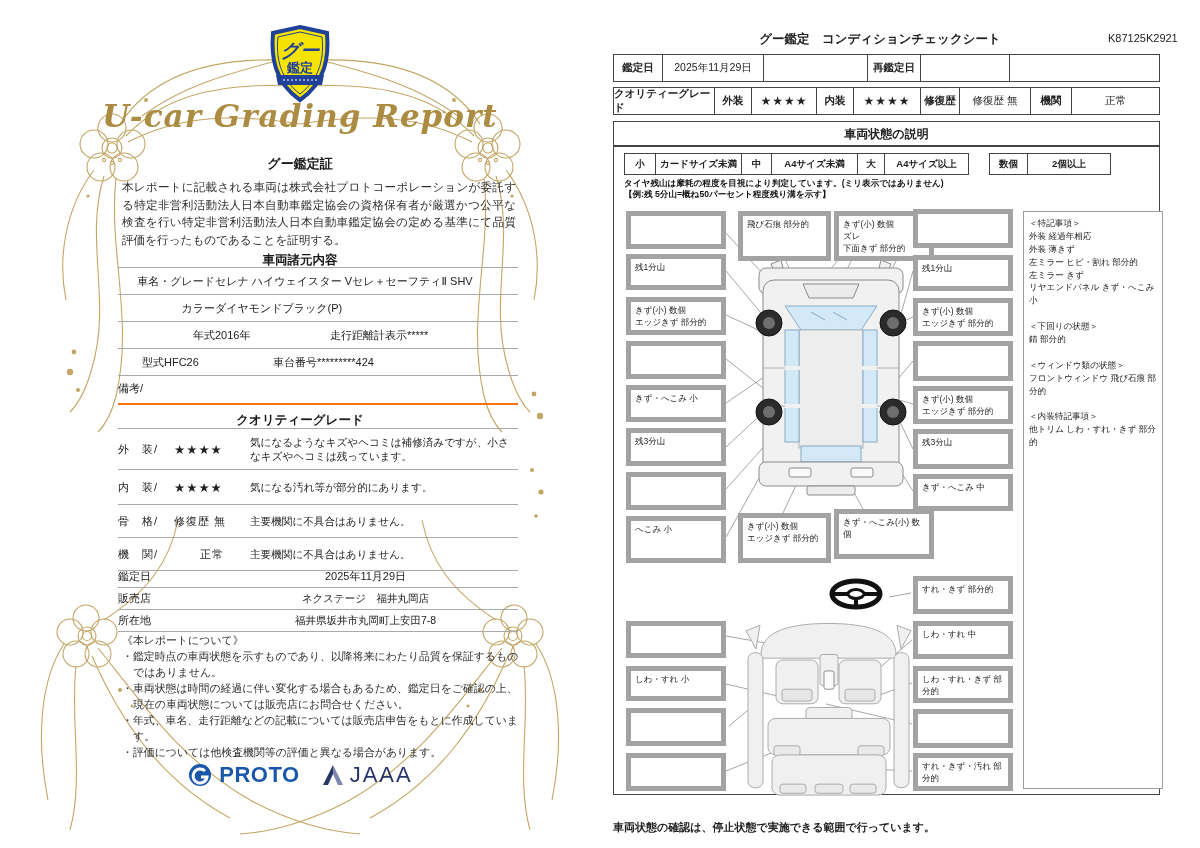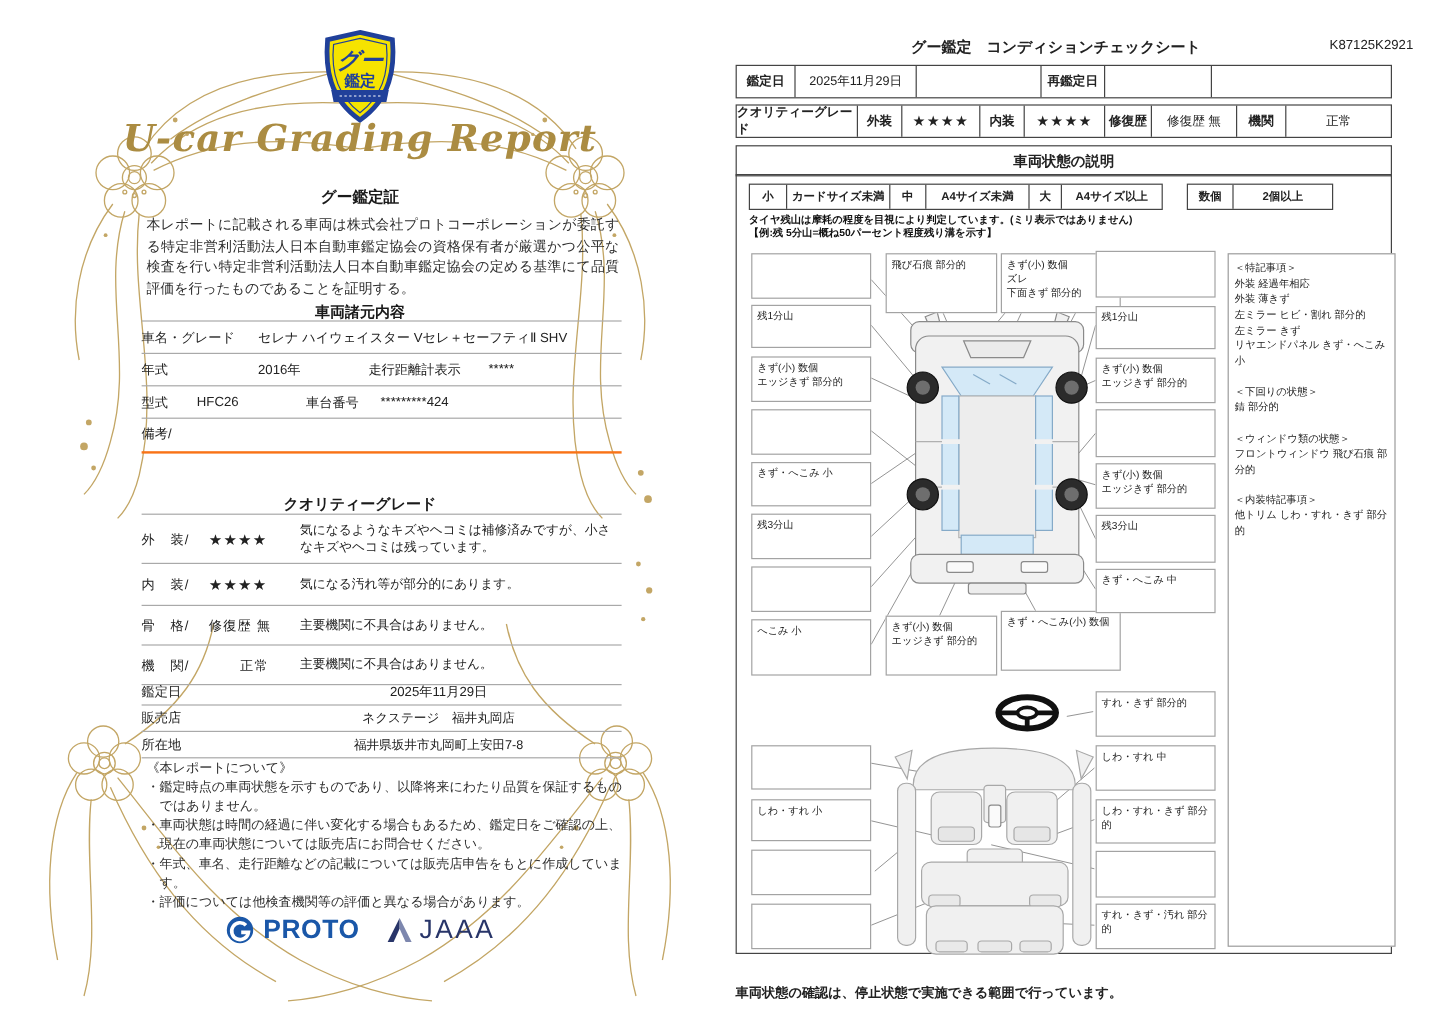--- a/index.html
+++ b/index.html
@@ -9,21 +9,21 @@
   #rightPage{left:600px;width:600px;}
   .abs{position:absolute;}
   
   .lp-title{top:98px;left:0;width:600px;text-align:center;font-family:"DejaVu Serif","Liberation Serif",serif;font-style:italic;font-weight:bold;font-size:31px;color:#ab8c42;letter-spacing:1px;}
   .lp-subtitle{top:155px;left:0;width:600px;text-align:center;font-size:13px;font-weight:bold;color:#1a1a1a;}
   .lp-intro{top:179px;left:122px;width:394px;font-family:"Liberation Serif",serif;font-size:11.6px;line-height:1.52;color:#2e2e2e;text-align:justify;}
   .lp-h{left:0;width:600px;text-align:center;font-size:12.5px;font-weight:bold;color:#1a1a1a;}
   .spec-table{top:267px;left:118px;width:400px;font-size:11px;}
   .spec-row{display:flex;align-items:center;border-top:1px solid #a9a9a9;}
   .spec-row:last-child{border-bottom:2px solid #f97316;}
-  .spec-label{color:#222;}
+  .spec-label{color:#222;text-align:right;}
   .grade-table{top:428px;left:118px;width:400px;font-size:11px;}
   .grade-row{display:flex;align-items:center;border-top:1px solid #a9a9a9;}
   .grade-row:last-child{border-bottom:1px solid #a9a9a9;}
   .grade-label{width:56px;letter-spacing:1px;}
   .grade-value{width:76px;font-size:12.5px;letter-spacing:1px;}
   .grade-desc{flex:1;font-size:10.6px;line-height:1.35;}
   .info-table{top:566px;left:118px;width:400px;font-size:11px;}
   .info-row{display:flex;align-items:center;height:21px;border-bottom:1px solid #a9a9a9;}
   .info-label{width:95px;}
   .info-value{flex:1;text-align:center;}
@@ -36,21 +36,21 @@
   
   .rp-title{top:31px;left:0;width:560px;text-align:center;font-size:12.5px;font-weight:bold;}
   .rp-code{top:32px;left:460px;width:110px;font-size:11px;text-align:left;margin-left:48px;}
   .rtable{display:flex;border:1px solid #444;background:#fff;}
   .rcell{border-right:1px solid #444;display:flex;align-items:center;justify-content:center;font-size:10.5px;}
   .rcell:last-child{border-right:none;}
   .rcell.b{font-weight:bold;}
   .stars{font-size:12px;letter-spacing:1px;}
   .section-head{top:121px;left:13px;width:545px;height:24px;border:1px solid #444;display:flex;align-items:center;justify-content:center;font-size:12px;font-weight:bold;}
   .content-box{top:145px;left:13px;width:545px;height:648px;border:1px solid #444;}
-  .lbox{position:absolute;border:1px solid #a3a3a3;background:#fff;font-size:8.5px;line-height:1.4;padding:3px 4px;white-space:pre-line;color:#1c1c1c;z-index:3;box-sizing:border-box;}
+  .lbox{position:absolute;border:5px solid #a3a3a3;background:#fff;font-size:8.5px;line-height:1.4;padding:3px 4px;white-space:pre-line;color:#1c1c1c;z-index:3;box-sizing:border-box;}
   .notes-box{position:absolute;left:409px;top:65px;width:140px;height:578px;border:1px solid #9c9c9c;background:#fff;font-size:8.6px;line-height:1.5;padding:5px 5px;white-space:pre-line;z-index:3;box-sizing:border-box;}
   .tire-note{position:absolute;left:10px;font-size:8.6px;font-weight:600;color:#111;}
   .legend{position:absolute;display:flex;border:1px solid #444;height:22px;box-sizing:border-box;background:#fff;}
   .legend .rcell{font-size:9.5px;font-weight:600;}
   .leader{position:absolute;left:0;top:0;z-index:1;}
   .diagram{position:absolute;z-index:2;}
   .rp-bottom-note{top:820px;left:13px;width:560px;font-size:11px;font-weight:600;}
 </style>
 </head>
 <body>
@@ -123,20 +123,24 @@
   <div class="abs lp-intro">本レポートに記載される車両は株式会社プロトコーポレーションが委託する特定非営利活動法人日本自動車鑑定協会の資格保有者が厳選かつ公平な検査を行い特定非営利活動法人日本自動車鑑定協会の定める基準にて品質評価を行ったものであることを証明する。</div>
 
   <div class="abs lp-h" style="top:252px">車両諸元内容</div>
 
   <div class="abs spec-table">
     <div class="spec-row" style="height:26px">
       <span class="spec-label" style="width:97px">車名・グレード</span>
       <span>セレナ ハイウェイスター Vセレ＋セーフティⅡ SHV</span>
     </div>
     <div class="spec-row" style="height:26px">
+      <span class="spec-label" style="width:97px">カラー</span>
+      <span>ダイヤモンドブラック(P)</span>
+    </div>
+    <div class="spec-row" style="height:26px">
       <span class="spec-label" style="width:97px">年式</span>
       <span style="width:92px">2016年</span>
       <span class="spec-label" style="width:100px">走行距離計表示</span>
       <span>*****</span>
     </div>
     <div class="spec-row" style="height:26px">
       <span class="spec-label" style="width:46px">型式</span>
       <span style="width:91px">HFC26</span>
       <span class="spec-label" style="width:62px">車台番号</span>
       <span>*********424</span>

